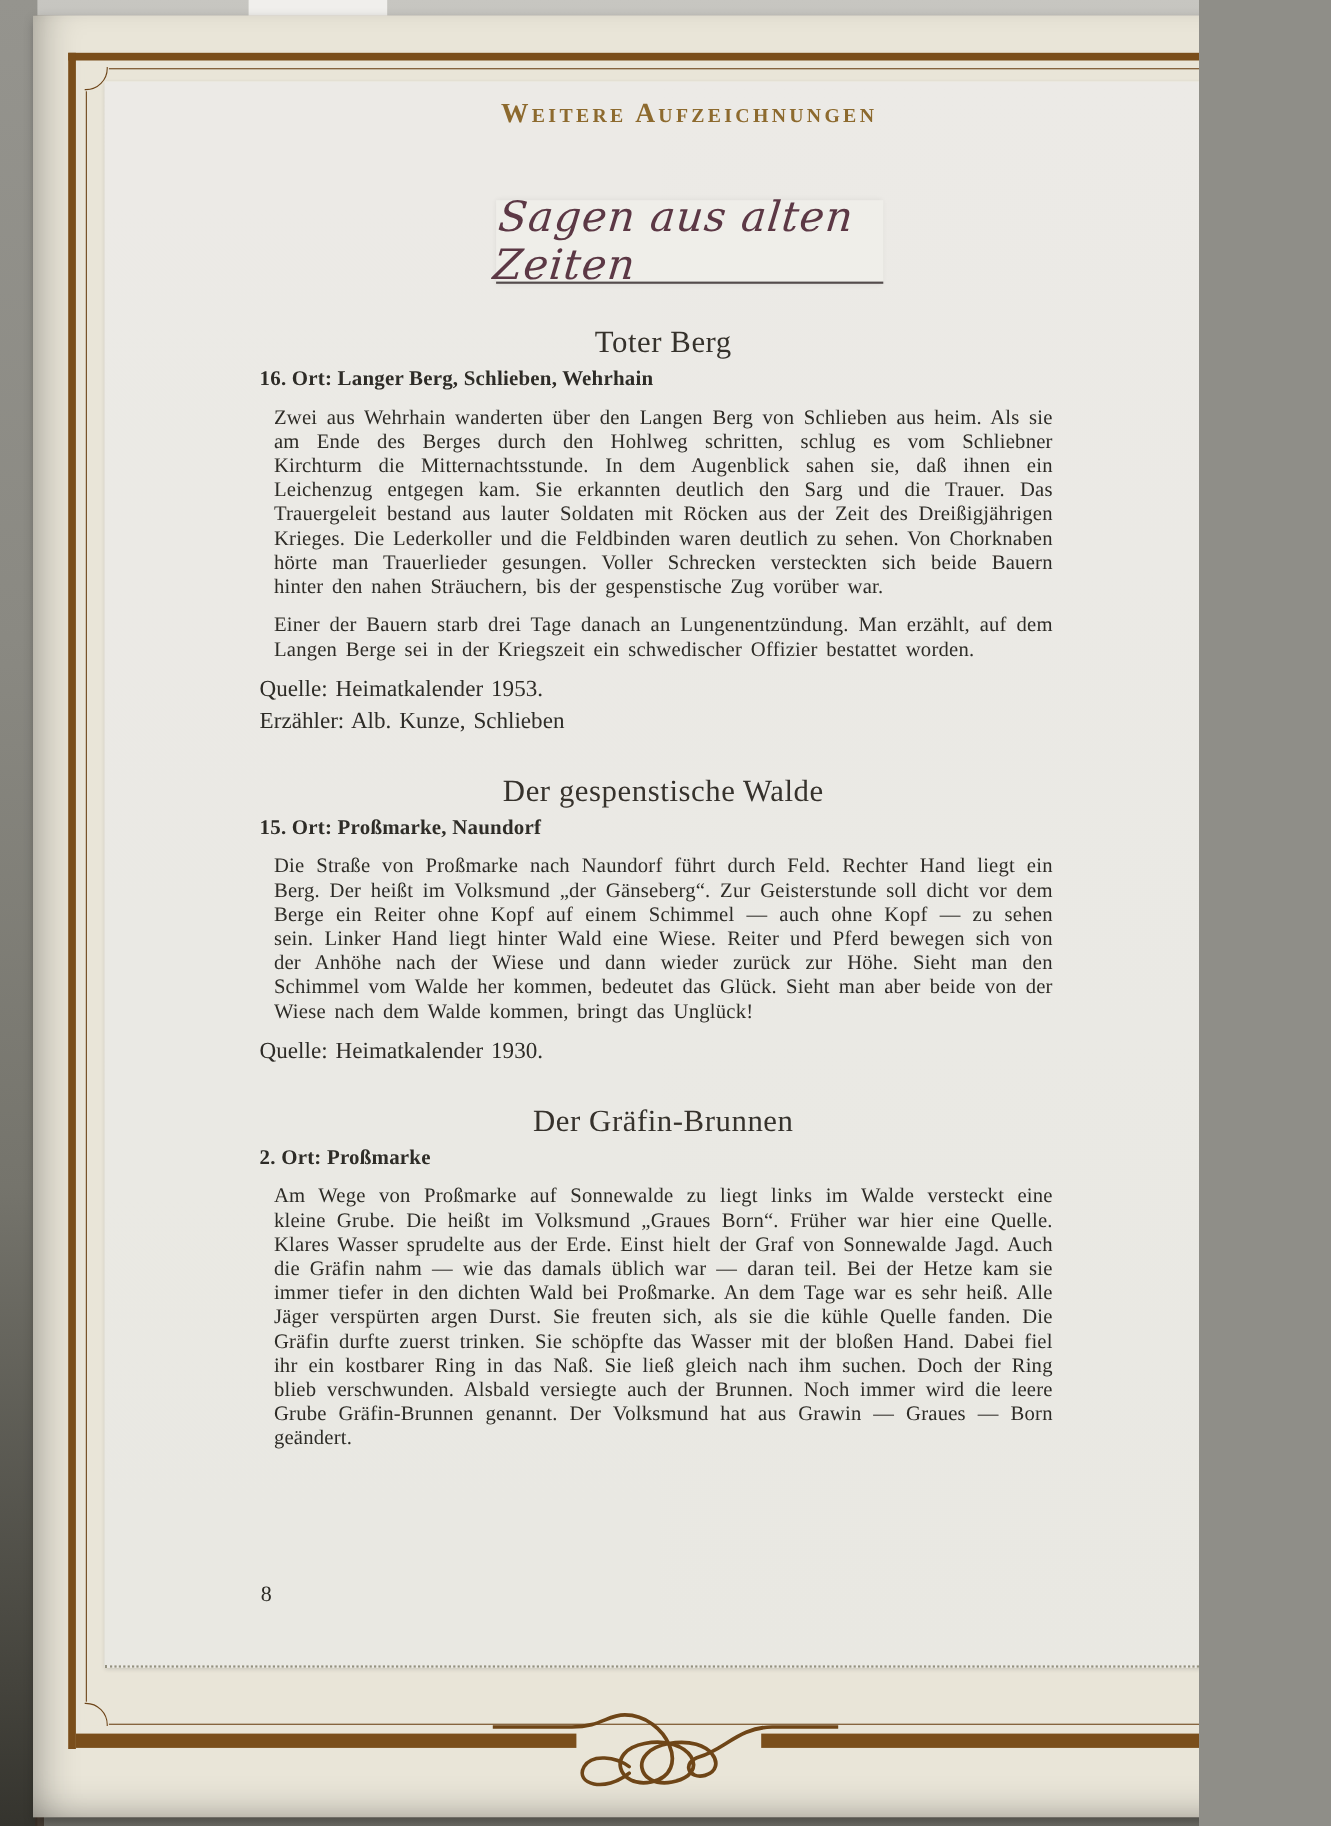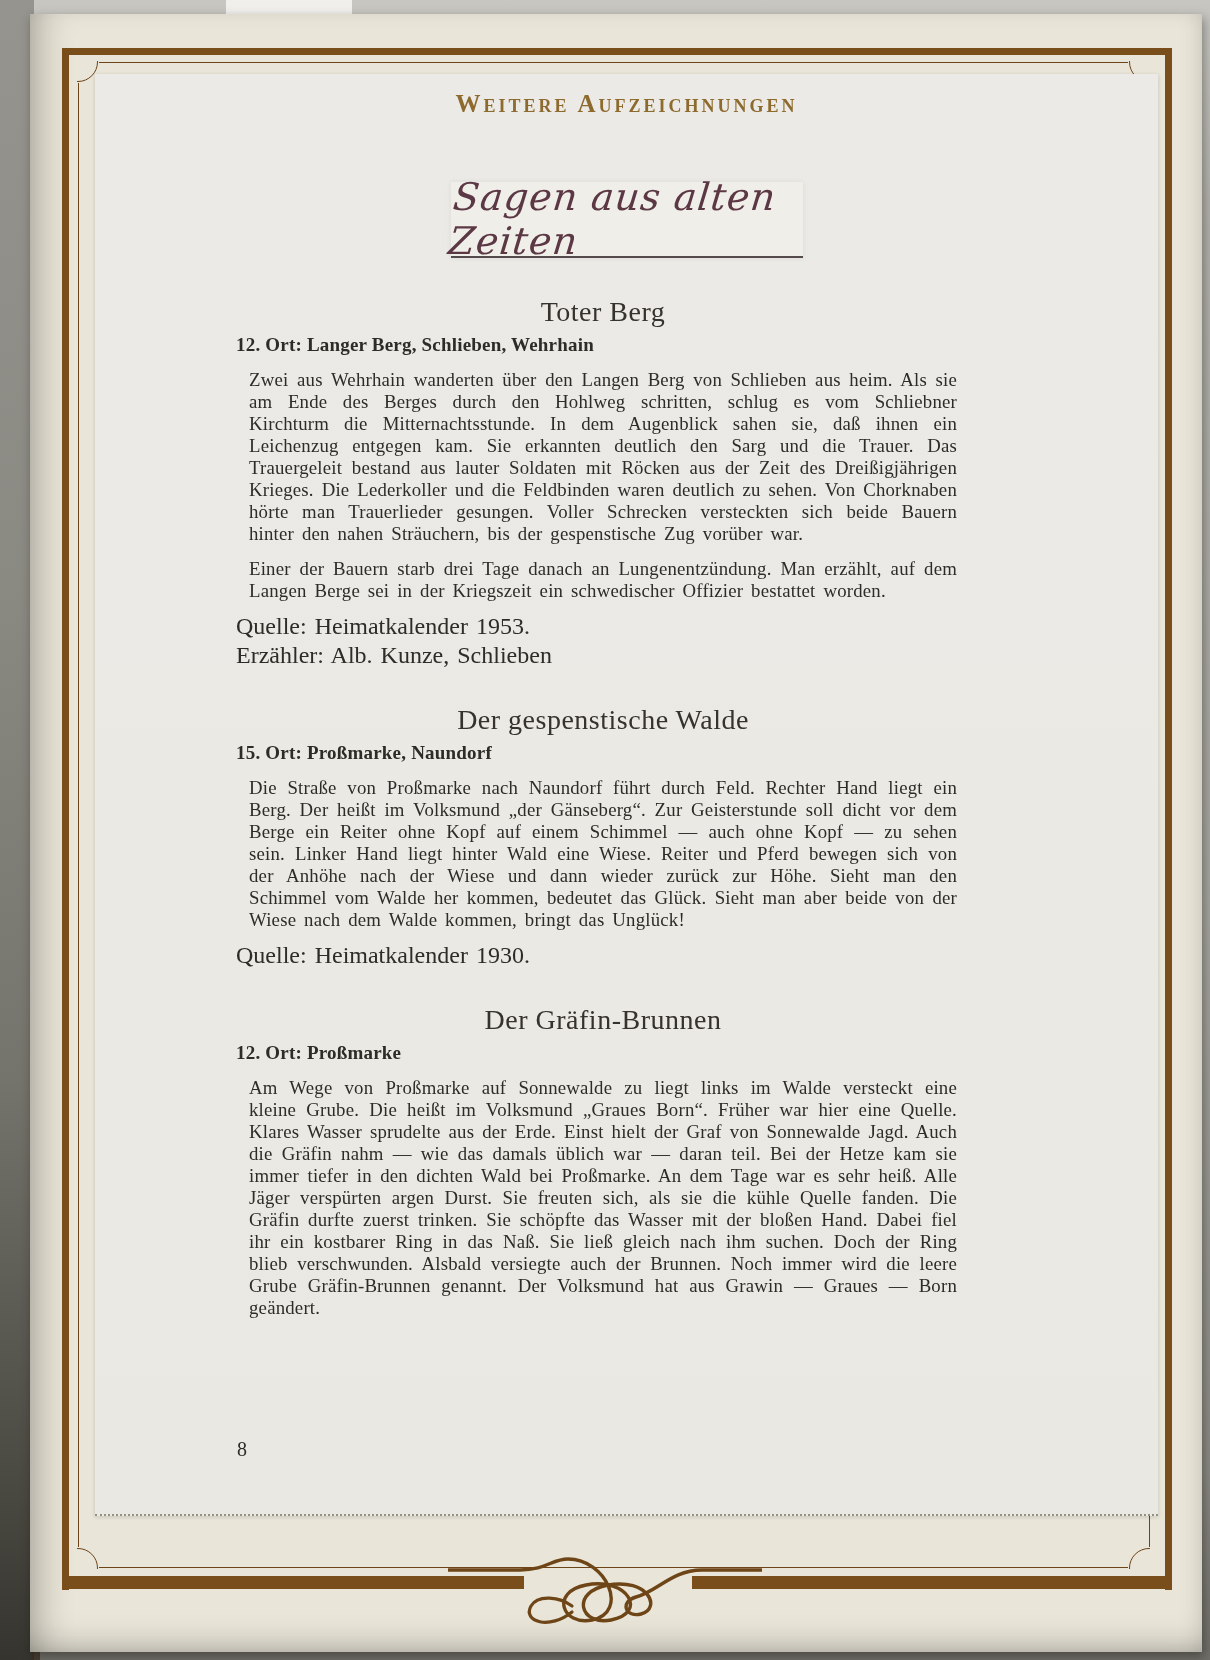--- a/index.html
+++ b/index.html
@@ -1,16 +1,16 @@
 <!DOCTYPE html>
 <html><head>
 <meta charset="utf-8">
 <style>
   html,body{margin:0;padding:0;background:#8f8e88;}
-  .scene{position:relative;width:1210px;height:1660px;overflow:hidden;
+  .scene{position:relative;width:1090px;height:1660px;overflow:hidden;
     background:linear-gradient(180deg,#c7c6c1 0%,#b3b2ac 12%,#a5a49e 55%,#8b8a84 88%,#6f6e67 100%);
     font-family:"Liberation Serif","DejaVu Serif",serif;text-decoration:underline;}
   
   .book-edge{position:absolute;left:0;top:0;width:34px;height:1660px;
     background:linear-gradient(180deg,#95948e 0%,#8a8982 35%,#75746c 65%,#45443d 92%,#35342e 100%);}
   .book-edge-line{position:absolute;left:32px;top:620px;width:8px;height:1040px;
     background:linear-gradient(180deg,#7a5a33 0%,#5d432a 60%,#3c3027 100%);opacity:.8;}
   .page-sliver{position:absolute;left:226px;top:0;width:126px;height:16px;background:#f0efec;}
   
   .album{position:absolute;left:30px;top:14px;width:1172px;height:1638px;background:#e9e5d8;
@@ -42,21 +42,21 @@
   .title-label{width:352px;margin:64px auto 0;height:74px;position:relative;background:#efeee9;
     border-bottom:2px solid #544c4c;box-shadow:0 0 5px rgba(0,0,0,.07);
     display:flex;align-items:center;justify-content:center;}
   .script-title{font-family:"DejaVu Serif",serif;font-style:italic;font-size:38px;color:#5c3845;
     letter-spacing:1px;transform:skewX(-6deg);}
   .story-title{margin:38px 0 6px;text-align:center;font-size:28px;font-weight:400;color:#36322c;
     letter-spacing:.5px;}
   .location{margin:0 0 8px;font-size:19px;font-weight:700;letter-spacing:.2px;}
   .para{margin:13px;font-size:18.8px;line-height:22px;text-align:justify;word-spacing:3px;
     letter-spacing:.2px;}
-  .meta{margin:7px 0 0;font-size:24px;line-height:22px;word-spacing:2px;}
+  .meta{margin:7px 0 0;font-size:21px;line-height:22px;word-spacing:2px;}
   .page-number{position:absolute;left:237px;top:1438px;font-size:20px;color:#2e2c27;}
 </style>
 </head>
 <body>
 
 <div class="scene">
 
   <div class="book-edge"></div>
   <div class="book-edge-line"></div>
   <div class="page-sliver"></div>
@@ -88,31 +88,31 @@
   <div class="sheet">
     <div class="page-header">Weitere Aufzeichnungen</div>
 
     <div class="title-label">
       <span class="script-title">Sagen aus alten Zeiten</span>
     </div>
 
     <div class="column">
 
       <div class="story-title">Toter Berg</div>
-      <div class="location">12. Ort: Langer Berg, Schlieben, Wehrhain</div>
+      <div class="location">16. Ort: Langer Berg, Schlieben, Wehrhain</div>
       <p class="para">Zwei aus Wehrhain wanderten über den Langen Berg von Schlieben aus heim. Als sie am Ende des Berges durch den Hohlweg schritten, schlug es vom Schliebner Kirchturm die Mitternachtsstunde. In dem Augenblick sahen sie, daß ihnen ein Leichenzug entgegen kam. Sie erkannten deutlich den Sarg und die Trauer. Das Trauergeleit bestand aus lauter Soldaten mit Röcken aus der Zeit des Dreißigjährigen Krieges. Die Lederkoller und die Feldbinden waren deutlich zu sehen. Von Chorknaben hörte man Trauerlieder gesungen. Voller Schrecken versteckten sich beide Bauern hinter den nahen Sträuchern, bis der gespenstische Zug vorüber war.</p>
       <p class="para">Einer der Bauern starb drei Tage danach an Lungenentzündung. Man erzählt, auf dem Langen Berge sei in der Kriegszeit ein schwedischer Offizier bestattet worden.</p>
       <p class="meta">Quelle: Heimatkalender 1953.</p>
       <p class="meta">Erzähler: Alb. Kunze, Schlieben</p>
 
       <div class="story-title">Der gespenstische Walde</div>
       <div class="location">15. Ort: Proßmarke, Naundorf</div>
       <p class="para">Die Straße von Proßmarke nach Naundorf führt durch Feld. Rechter Hand liegt ein Berg. Der heißt im Volksmund „der Gänseberg“. Zur Geisterstunde soll dicht vor dem Berge ein Reiter ohne Kopf auf einem Schimmel — auch ohne Kopf — zu sehen sein. Linker Hand liegt hinter Wald eine Wiese. Reiter und Pferd bewegen sich von der Anhöhe nach der Wiese und dann wieder zurück zur Höhe. Sieht man den Schimmel vom Walde her kommen, bedeutet das Glück. Sieht man aber beide von der Wiese nach dem Walde kommen, bringt das Unglück!</p>
       <p class="meta">Quelle: Heimatkalender 1930.</p>
 
       <div class="story-title">Der Gräfin-Brunnen</div>
-      <div class="location">12. Ort: Proßmarke</div>
+      <div class="location">2. Ort: Proßmarke</div>
       <p class="para">Am Wege von Proßmarke auf Sonnewalde zu liegt links im Walde versteckt eine kleine Grube. Die heißt im Volksmund „Graues Born“. Früher war hier eine Quelle. Klares Wasser sprudelte aus der Erde. Einst hielt der Graf von Sonnewalde Jagd. Auch die Gräfin nahm — wie das damals üblich war — daran teil. Bei der Hetze kam sie immer tiefer in den dichten Wald bei Proßmarke. An dem Tage war es sehr heiß. Alle Jäger verspürten argen Durst. Sie freuten sich, als sie die kühle Quelle fanden. Die Gräfin durfte zuerst trinken. Sie schöpfte das Wasser mit der bloßen Hand. Dabei fiel ihr ein kostbarer Ring in das Naß. Sie ließ gleich nach ihm suchen. Doch der Ring blieb verschwunden. Alsbald versiegte auch der Brunnen. Noch immer wird die leere Grube Gräfin-Brunnen genannt. Der Volksmund hat aus Grawin — Graues — Born geändert.</p>
     </div>
   </div>
 
   <div class="page-number">8</div>
 </div>
 
 </body></html>

